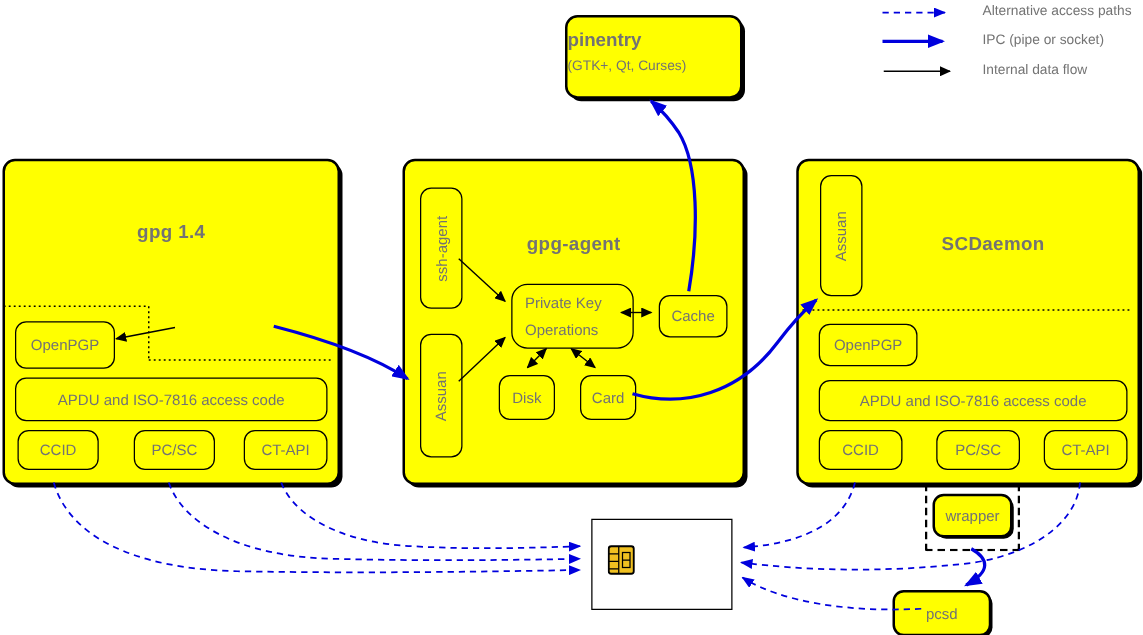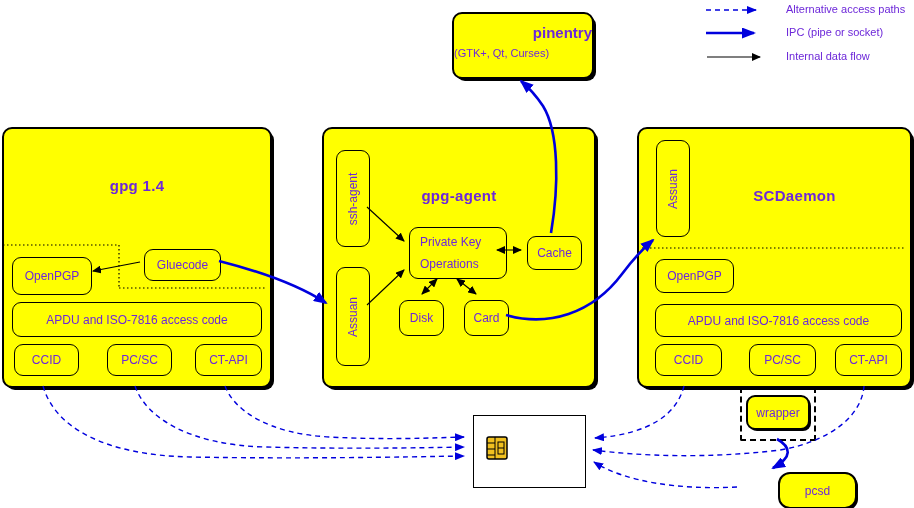--- a/index.html
+++ b/index.html
@@ -1,41 +1,41 @@
 <!DOCTYPE html>
 <html><head>
 <meta charset="utf-8">
 <style>
   html,body { margin:0; padding:0; background:#fff; }
   .canvas {
     position:relative; width:914px; height:508px; background:#ffffff;
-    font-family:"Liberation Sans", sans-serif; color:#6d28d9; overflow:hidden;
+    font-family:"Liberation Sans", sans-serif; color:#737373; overflow:hidden;
   }
   .bigbox {
     position:absolute; background:#ffff00; border:2px solid #000;
     border-radius:10px; box-shadow:3px 3px 0 -1px #000;
   }
   .bigtitle {
     position:absolute; left:0; width:100%; text-align:center;
     font-weight:bold; font-size:15px; letter-spacing:.3px;
   }
   .node {
     position:absolute; background:#ffff00; border:1.5px solid #000;
     border-radius:9px; display:flex; align-items:center; justify-content:center;
     font-size:12px; white-space:nowrap;
   }
   .node.thick { border-width:2.5px; box-shadow:2px 2px 0 -1px #000; }
   .vnode { display:flex; align-items:center; justify-content:center; }
   .vlabel { transform:rotate(-90deg); white-space:nowrap; font-size:12px; }
   .pko { flex-direction:column; align-items:flex-start; padding-left:10px;
-         justify-content:center; gap:8px; }
+         justify-content:center; gap:8px;border-radius:13px; }
   .dashedbox { position:absolute; border:2px dashed #000; border-radius:2px; background:transparent; }
   .cardbox { position:absolute; background:#ffffff; border:1.5px solid #000; }
   .chip { position:absolute; left:12px; top:20px; }
-  .pinentry-title { font-weight:bold; font-size:15px; text-align:right; margin-top:10px; }
+  .pinentry-title { font-weight:bold; font-size:15px; text-align:left; margin-top:10px; }
   .pinentry-sub { font-size:11px; text-align:left; margin-top:6px; }
   .legend-label { position:absolute; font-size:11px; white-space:nowrap; }
   svg.overlay { position:absolute; left:0; top:0; width:914px; height:508px;
                 pointer-events:none; z-index:5; }
 </style>
 </head>
 <body>
 
 <div class="canvas">
 
@@ -44,21 +44,20 @@
   <div class="legend-label" style="left:786px; top:50px;">Internal data flow</div>
 
   <div class="bigbox" style="left:452px; top:12px; width:138px; height:63px;">
     <div class="pinentry-title">pinentry</div>
     <div class="pinentry-sub">(GTK+, Qt, Curses)</div>
   </div>
 
   <div class="bigbox" style="left:2px; top:127px; width:266px; height:257px;">
     <div class="bigtitle" style="top:48px;">gpg 1.4</div>
     <div class="node" style="left:8px;  top:128px; width:78px;  height:36px;">OpenPGP</div>
-    <div class="node" style="left:140px; top:120px; width:75px; height:30px;">Gluecode</div>
     <div class="node" style="left:8px;  top:173px; width:248px; height:33px;">APDU and ISO-7816 access code</div>
     <div class="node" style="left:10px; top:215px; width:63px;  height:30px;">CCID</div>
     <div class="node" style="left:103px; top:215px; width:63px; height:30px;">PC/SC</div>
     <div class="node" style="left:191px; top:215px; width:65px; height:30px;">CT-API</div>
   </div>
 
   <div class="bigbox" style="left:322px; top:127px; width:270px; height:257px;">
     <div class="bigtitle" style="top:58px;">gpg-agent</div>
     <div class="node vnode" style="left:12px; top:21px;  width:32px; height:95px;">
       <span class="vlabel">ssh-agent</span>
@@ -84,21 +83,21 @@
     <div class="node" style="left:16px;  top:175px; width:245px; height:31px;">APDU and ISO-7816 access code</div>
     <div class="node" style="left:16px;  top:215px; width:65px; height:30px;">CCID</div>
     <div class="node" style="left:110px; top:215px; width:65px; height:30px;">PC/SC</div>
     <div class="node" style="left:196px; top:215px; width:65px; height:30px;">CT-API</div>
   </div>
 
   <div class="dashedbox" style="left:740px; top:387px; width:72px; height:50px;">
     <div class="node thick" style="left:4px; top:6px; width:60px; height:31px;">wrapper</div>
   </div>
 
-  <div class="node thick" style="left:778px; top:472px; width:75px; height:33px;border-radius:12px;">pcsd</div>
+  <div class="node thick" style="left:714px; top:472px; width:75px; height:33px;">pcsd</div>
 
   <div class="cardbox" style="left:473px; top:415px; width:111px; height:71px;">
     <svg class="chip" width="22" height="24" viewBox="0 0 22 24">
       <rect x="1" y="1" width="20" height="22" rx="2" fill="#f0c020" stroke="#000" stroke-width="1.5"></rect>
       <line x1="9" y1="1" x2="9" y2="23" stroke="#000"></line>
       <line x1="1" y1="7" x2="9" y2="7" stroke="#000"></line>
       <line x1="1" y1="13" x2="9" y2="13" stroke="#000"></line>
       <line x1="1" y1="19" x2="9" y2="19" stroke="#000"></line>
       <rect x="12" y="6" width="6" height="12" fill="none" stroke="#000"></rect>
       <line x1="12" y1="12" x2="18" y2="12" stroke="#000"></line>

